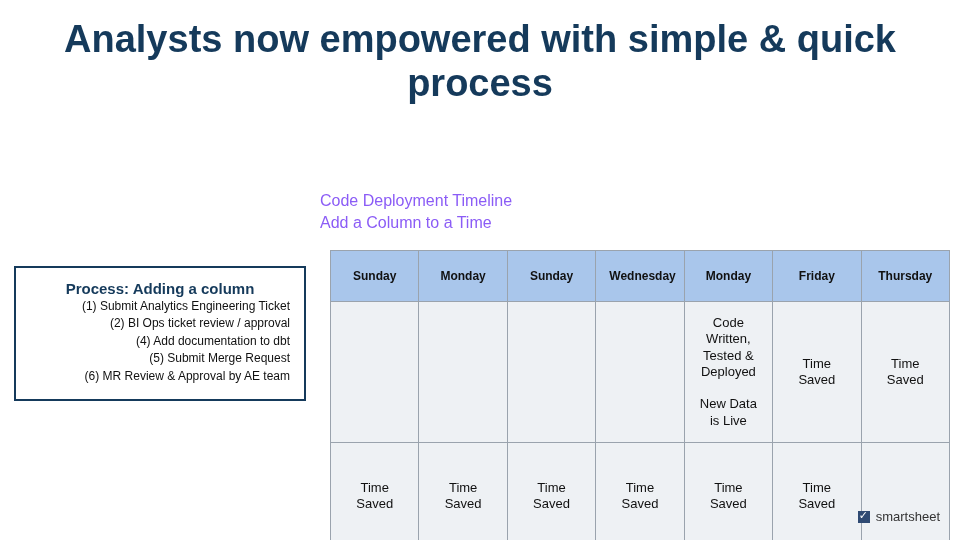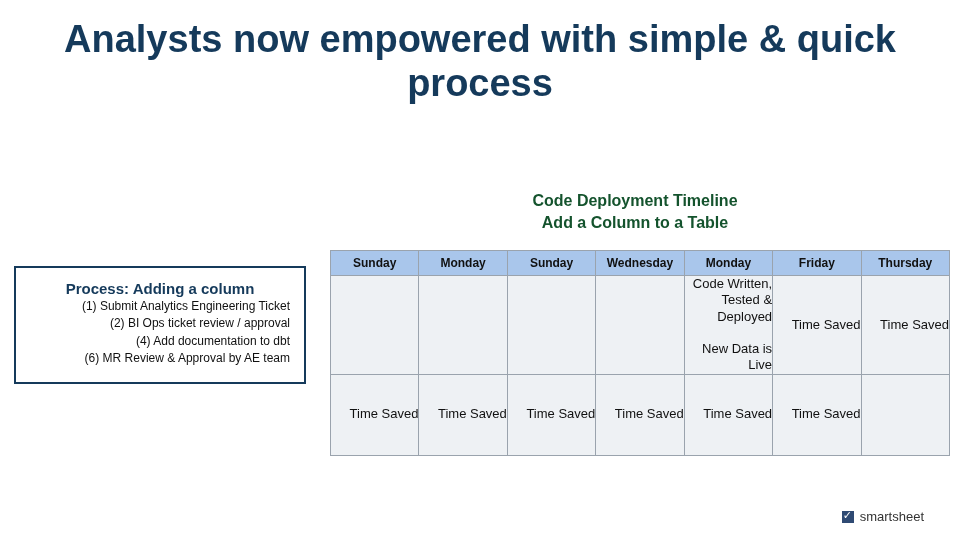--- a/index.html
+++ b/index.html
@@ -8,58 +8,59 @@
   .title{position:absolute;left:0;right:0;top:18px;text-align:center;
     font-weight:800;font-size:38px;line-height:1.15;color:#153a5b;}
   
   .proc{position:absolute;left:14px;top:266px;width:260px;
     border:2px solid #153a5b;padding:12px 14px 14px 14px;}
   .proc-title{text-align:center;font-weight:700;font-size:15px;
     color:#153a5b;margin-bottom:1px;}
   .proc-item{font-size:12px;line-height:1.45;color:#111;text-align:right;}
   
   .tl-head{position:absolute;left:320px;top:190px;width:630px;
-    text-align:center;font-weight:700;font-size:16px;line-height:1.35;
-    color:#14532d;}
+    font-weight:400;font-size:16px;line-height:1.35;
+    color:#8b5cf6;}
   
   table.tl{position:absolute;left:330px;top:250px;border-collapse:collapse;
     width:620px;table-layout:fixed;}
-  table.tl th,table.tl td{border:1px solid #9aa3ad;padding:0;}
+  table.tl th,table.tl td{border:1px solid #9aa3ad;padding:13px;}
   table.tl th{background:#a9c6eb;font-weight:700;font-size:12px;height:24px;
     color:#111;}
   table.tl td{background:#eef1f4;height:80px;vertical-align:middle;
-    text-align:right;font-size:13px;line-height:1.25;color:#111;}
+    text-align:center;font-size:13px;line-height:1.25;color:#111;}
   td.empty{background:#ffffff;}
   td.green{background:#8fcf9e;font-size:10.5px;line-height:1.3;}
   
-  .logo{position:absolute;right:36px;bottom:16px;font-size:13px;
+  .logo{position:absolute;right:20px;bottom:16px;font-size:13px;
     font-weight:500;color:#333;display:flex;align-items:center;gap:6px;}
   .logo .mark{width:12px;height:12px;background:#2f4a73;display:inline-block;
     position:relative;}
   .logo .mark::after{content:"✓";position:absolute;left:1px;top:-2px;
     font-size:11px;color:#fff;}
 </style>
 </head>
 <body>
 
 <div class="slide">
 
   <div class="title">Analysts now empowered with simple &amp; quick process</div>
 
   <div class="proc">
     <div class="proc-title">Process: Adding a column</div>
     <div class="proc-item">(1) Submit Analytics Engineering Ticket</div>
     <div class="proc-item">(2) BI Ops ticket review / approval</div>
     <div class="proc-item">(4) Add documentation to dbt</div>
+    <div class="proc-item">(5) Submit Merge Request</div>
     <div class="proc-item">(6) MR Review &amp; Approval by AE team</div>
   </div>
 
   <div class="tl-head">
     <span>Code Deployment Timeline</span><br>
-    <span>Add a Column to a Table</span>
+    <span>Add a Column to a Time</span>
   </div>
 
   <table class="tl">
     <tbody>
         <tr>
       <th>Sunday</th>
       <th>Monday</th>
       <th>Sunday</th>
       <th>Wednesday</th>
       <th>Monday</th>

